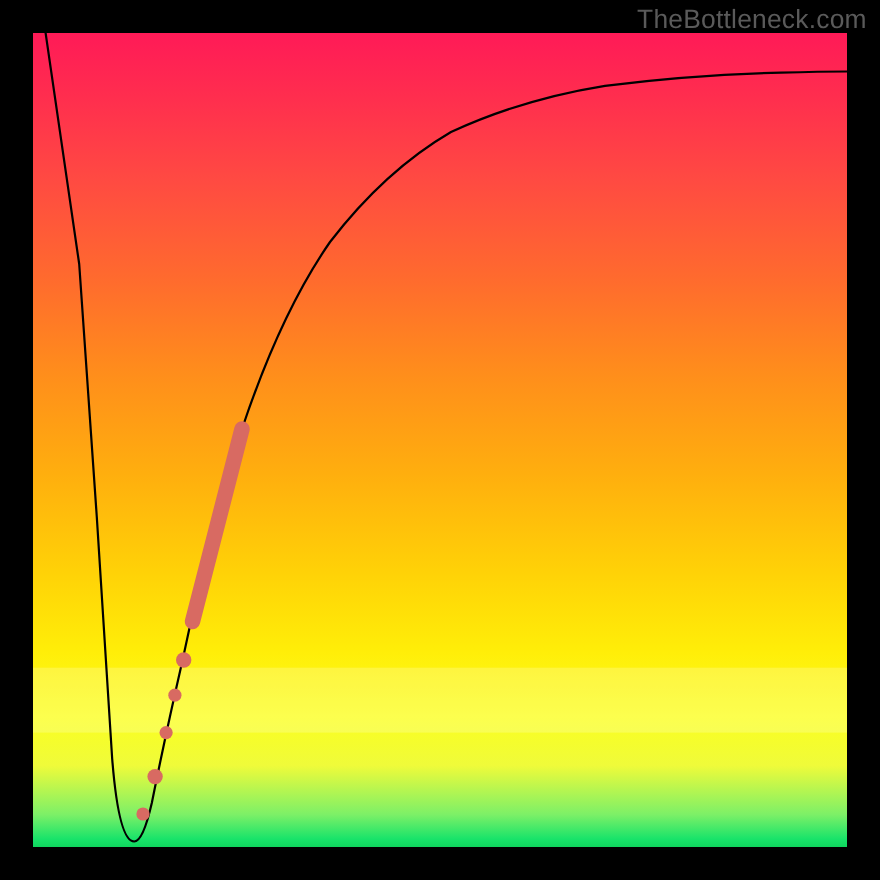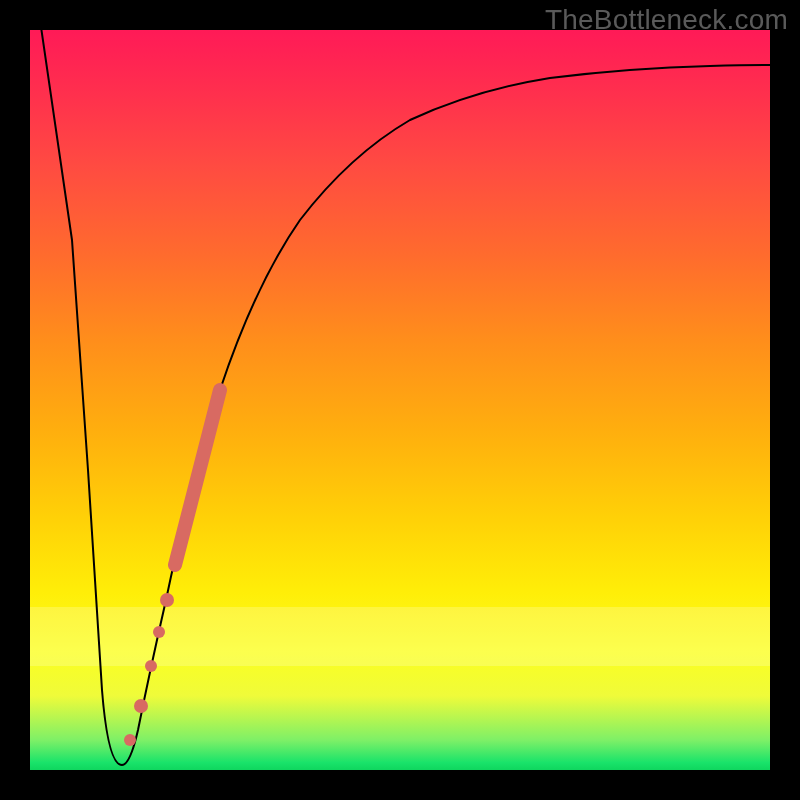--- a/index.html
+++ b/index.html
@@ -15,21 +15,21 @@
     position: relative;
     width: 800px;
     height: 800px;
     background: #000;
   }
   .watermark {
     position: absolute;
     top: 4px;
     right: 12px;
     color: #5a5a5a;
-    font-size: 28px;
+    font-size: 24px;
     font-weight: 500;
     letter-spacing: 0.2px;
     user-select: none;
     z-index: 5;
   }
   .plot-area {
     position: absolute;
     left: 30px;
     top: 30px;
     width: 740px;

